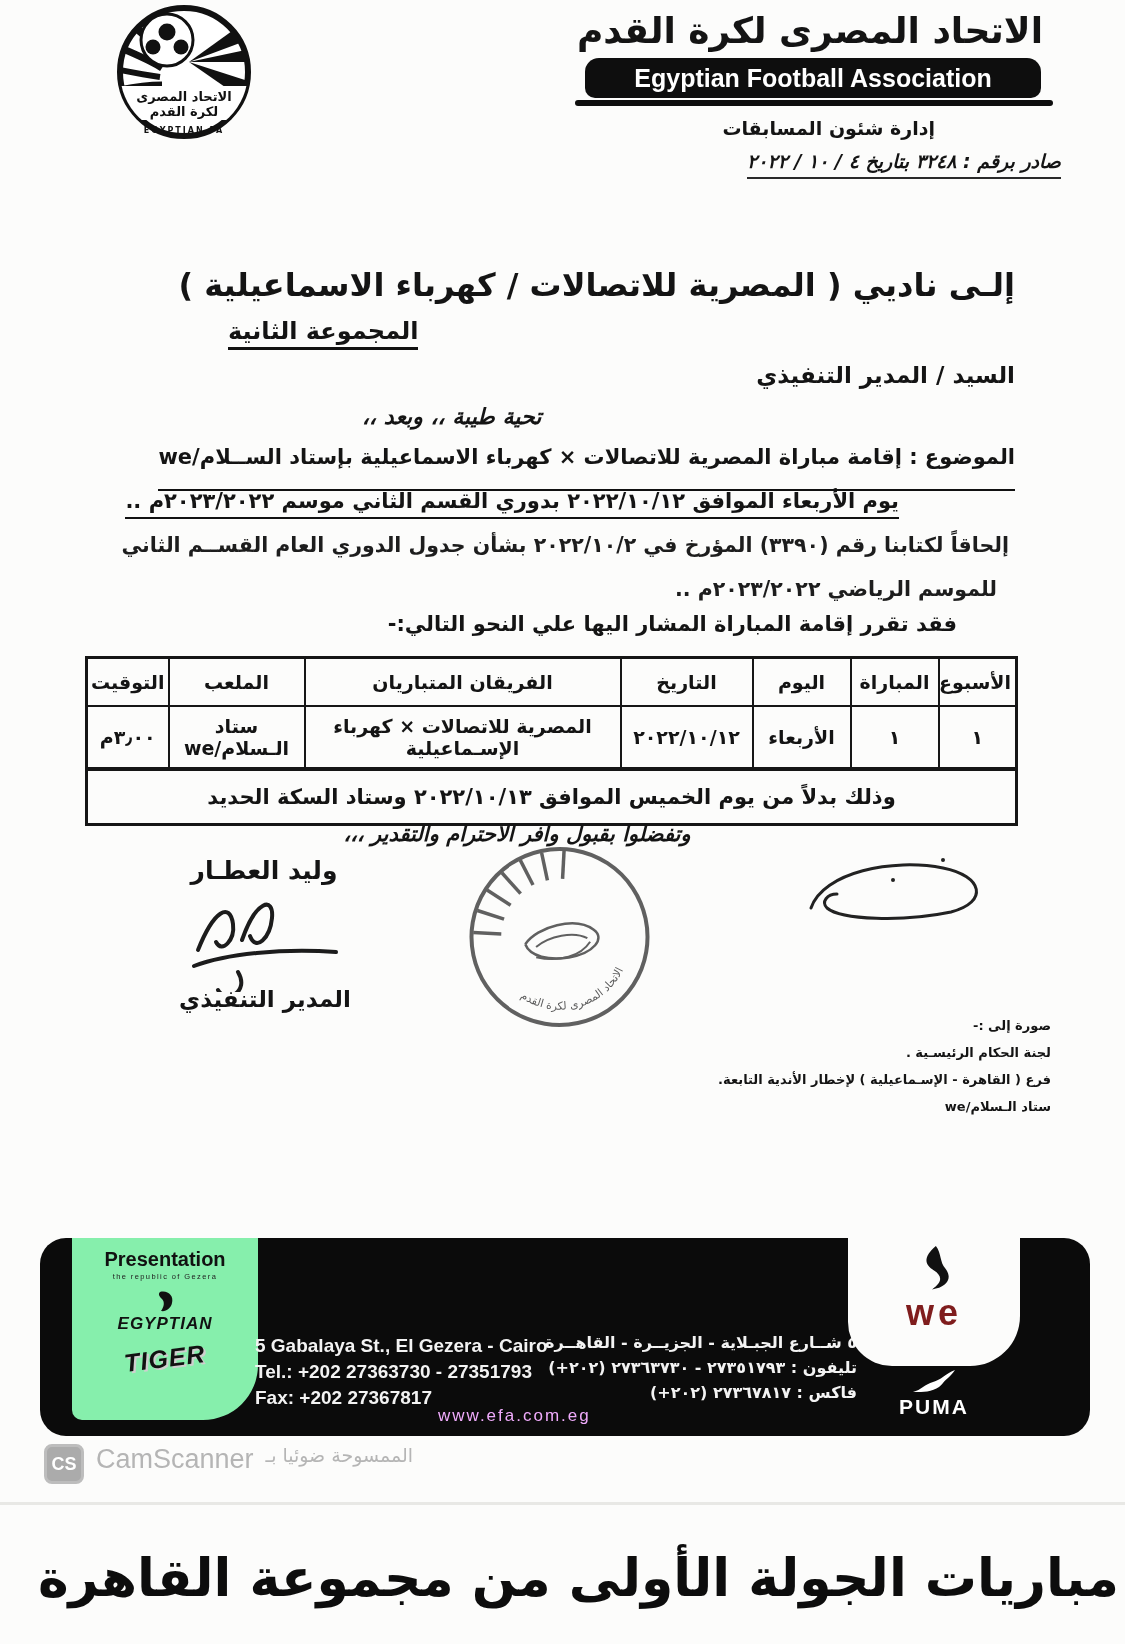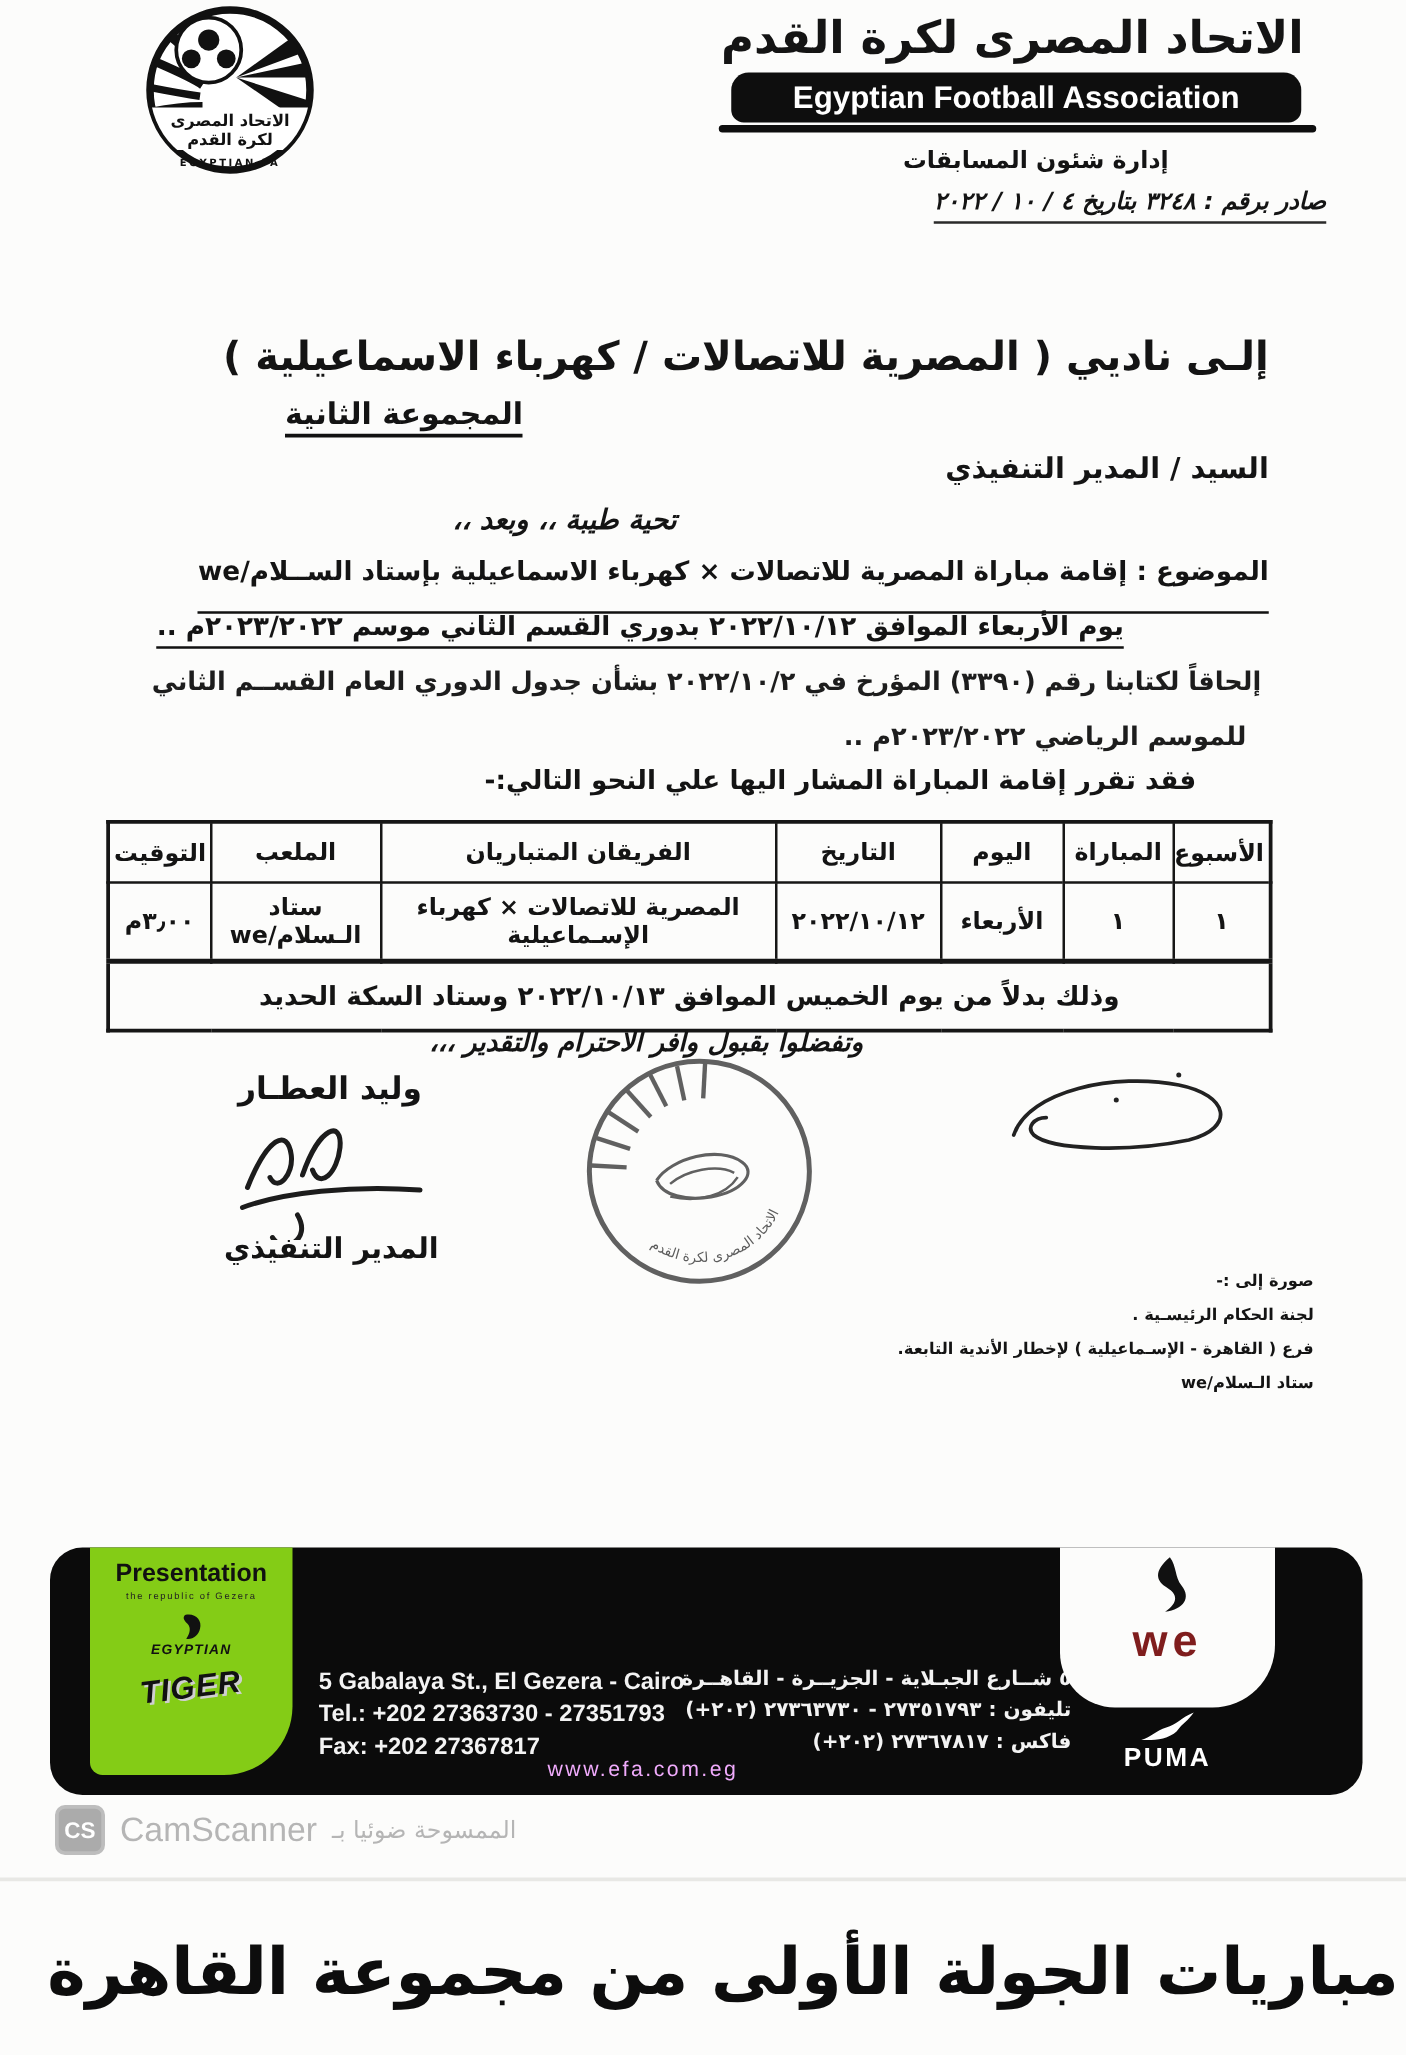--- a/index.html
+++ b/index.html
@@ -43,41 +43,41 @@
   .salutation{top:822px;left:330px;width:374px;text-align:center;font-size:21px;font-weight:bold;font-style:italic;}
   .signer-name{top:856px;left:178px;width:172px;text-align:center;font-size:25px;font-weight:bold;}
   .signature-svg{left:186px;top:892px;}
   .signer-title{top:986px;left:176px;width:178px;text-align:center;font-size:23px;font-weight:bold;}
   .stamp-svg{left:462px;top:842px;opacity:.82;}
   .scribble-svg{left:793px;top:850px;}
   
   .copies{top:1012px;right:74px;text-align:right;font-size:13px;font-weight:bold;line-height:27px;}
   
   .footer-bar{left:40px;top:1238px;width:1050px;height:198px;background:#0b0b0b;border-radius:26px;}
-  .sponsor-panel{position:absolute;left:32px;top:0;width:162px;height:182px;background:#84cc16;
+  .sponsor-panel{position:absolute;left:32px;top:0;width:186px;height:182px;background:#86efac;
     border-radius:0 0 55px 10px;display:flex;flex-direction:column;align-items:center;padding-top:10px;box-sizing:border-box;}
   .pres-word{font-family:"Liberation Sans","DejaVu Sans",sans-serif;font-size:20px;font-weight:900;color:#111;}
   .pres-tag{font-family:"Liberation Sans","DejaVu Sans",sans-serif;font-size:7.5px;letter-spacing:1.4px;color:#222;margin-top:1px;}
   .egy-logo{margin-top:9px;display:flex;flex-direction:column;align-items:center;}
-  .egy-word{font-family:"Liberation Sans","DejaVu Sans",sans-serif;font-size:11px;font-weight:900;font-style:italic;letter-spacing:1px;color:#111;}
+  .egy-word{font-family:"Liberation Sans","DejaVu Sans",sans-serif;font-size:17px;font-weight:900;font-style:italic;letter-spacing:1px;color:#111;}
   .tiger-word{margin-top:10px;transform:rotate(-7deg);font-family:"Liberation Sans","DejaVu Sans",sans-serif;
     font-size:25px;font-weight:900;font-style:italic;letter-spacing:1px;color:#111;text-shadow:2px 2px 0 #cfcfcf;}
   .contact-en{position:absolute;left:215px;top:95px;color:#f3f3f3;
     font-family:"Liberation Sans","DejaVu Sans",sans-serif;font-size:19px;font-weight:bold;line-height:26px;}
   .contact-ar{position:absolute;left:505px;top:92px;width:312px;direction:rtl;text-align:right;color:#f3f3f3;
     font-size:16px;font-weight:bold;line-height:25px;}
   .website{position:absolute;left:398px;top:168px;color:#f0abfc;
     font-family:"Liberation Sans","DejaVu Sans",sans-serif;font-size:17px;letter-spacing:2px;}
   .we-blob{position:absolute;left:808px;top:0;width:172px;height:128px;background:#fcfcfb;
     border-radius:0 0 50px 44px;display:flex;flex-direction:column;align-items:center;justify-content:flex-start;padding-top:6px;box-sizing:border-box;}
   .we-word{font-family:"Liberation Sans","DejaVu Sans",sans-serif;font-size:36px;font-weight:bold;letter-spacing:4px;color:#7f1d1d;margin-top:-4px;}
   .puma{position:absolute;left:828px;top:130px;width:132px;display:flex;flex-direction:column;align-items:center;}
   .puma-word{font-family:"Liberation Sans","DejaVu Sans",sans-serif;font-size:21px;font-weight:900;letter-spacing:2px;color:#fff;margin-top:1px;}
   
-  .scan-row{left:44px;top:1444px;display:flex;align-items:center;gap:12px;}
+  .scan-row{left:44px;top:1444px;display:flex;align-items:flex-start;gap:12px;}
   .cs-icon{width:40px;height:40px;background:#ababab;border:3px solid #bdbdbd;border-radius:8px;
     color:#fff;font-family:"Liberation Sans","DejaVu Sans",sans-serif;font-size:18px;font-weight:bold;
     display:flex;align-items:center;justify-content:center;box-sizing:border-box;}
   .cam-name{color:#b5b5b5;font-family:"Liberation Sans","DejaVu Sans",sans-serif;font-size:27px;}
   .cam-ar{color:#b5b5b5;font-size:19px;}
   .divider{left:0;top:1502px;width:1125px;height:3px;background:#e8e8e5;}
   
   .caption{top:1548px;right:6px;font-size:52px;font-weight:bold;color:#0d0d0d;letter-spacing:-1px;}
 </style>
 </head>

